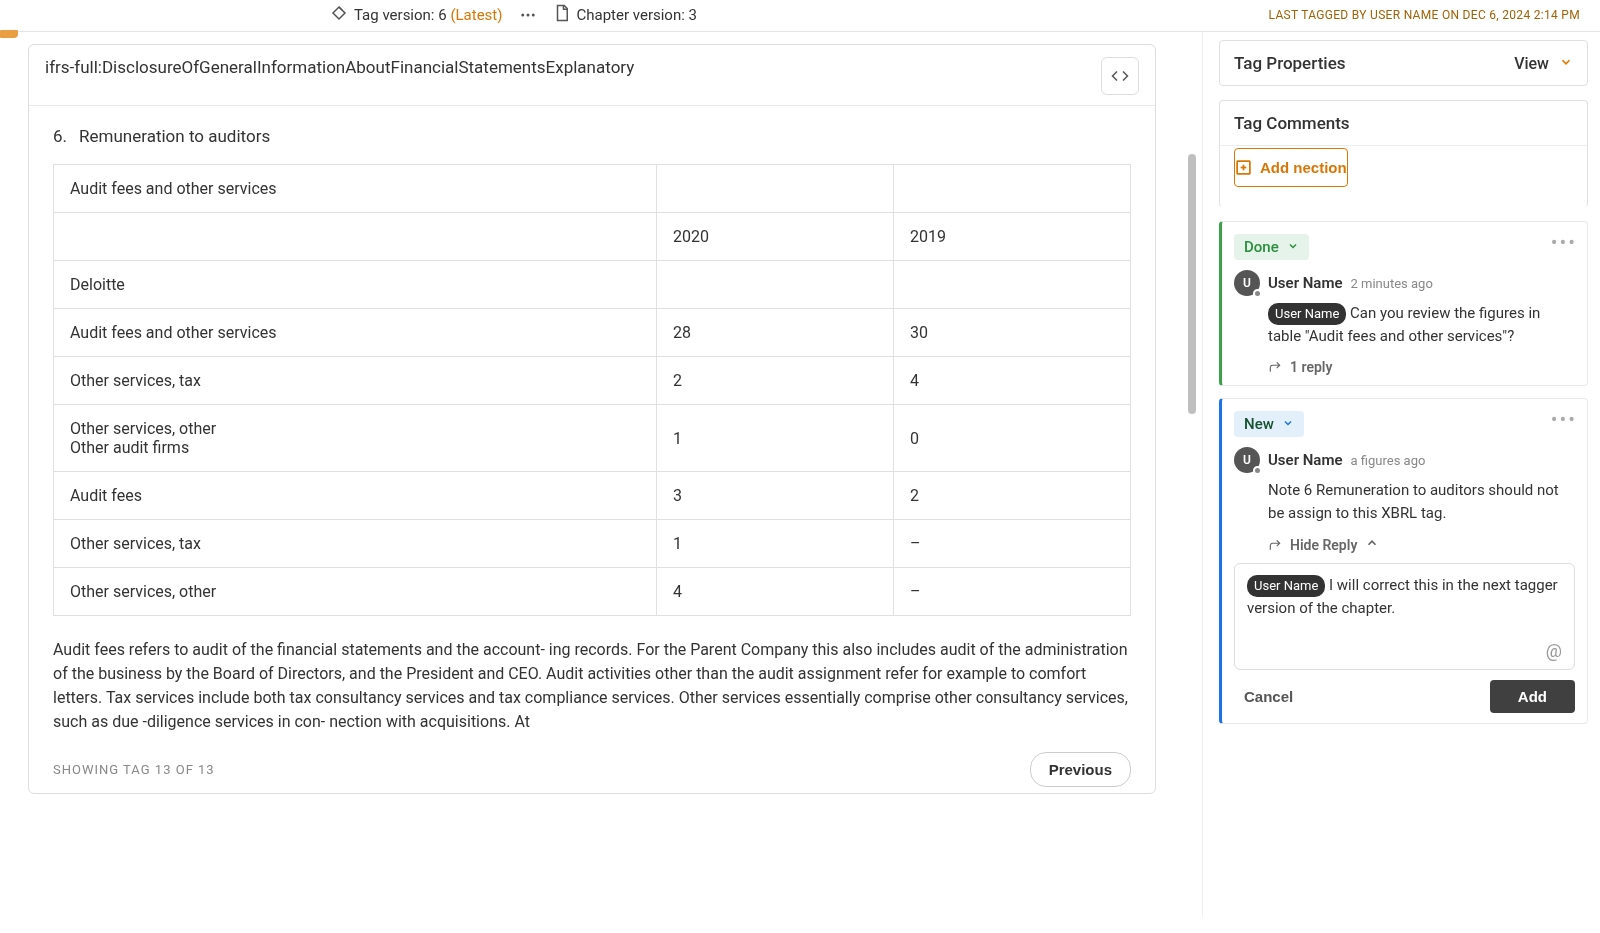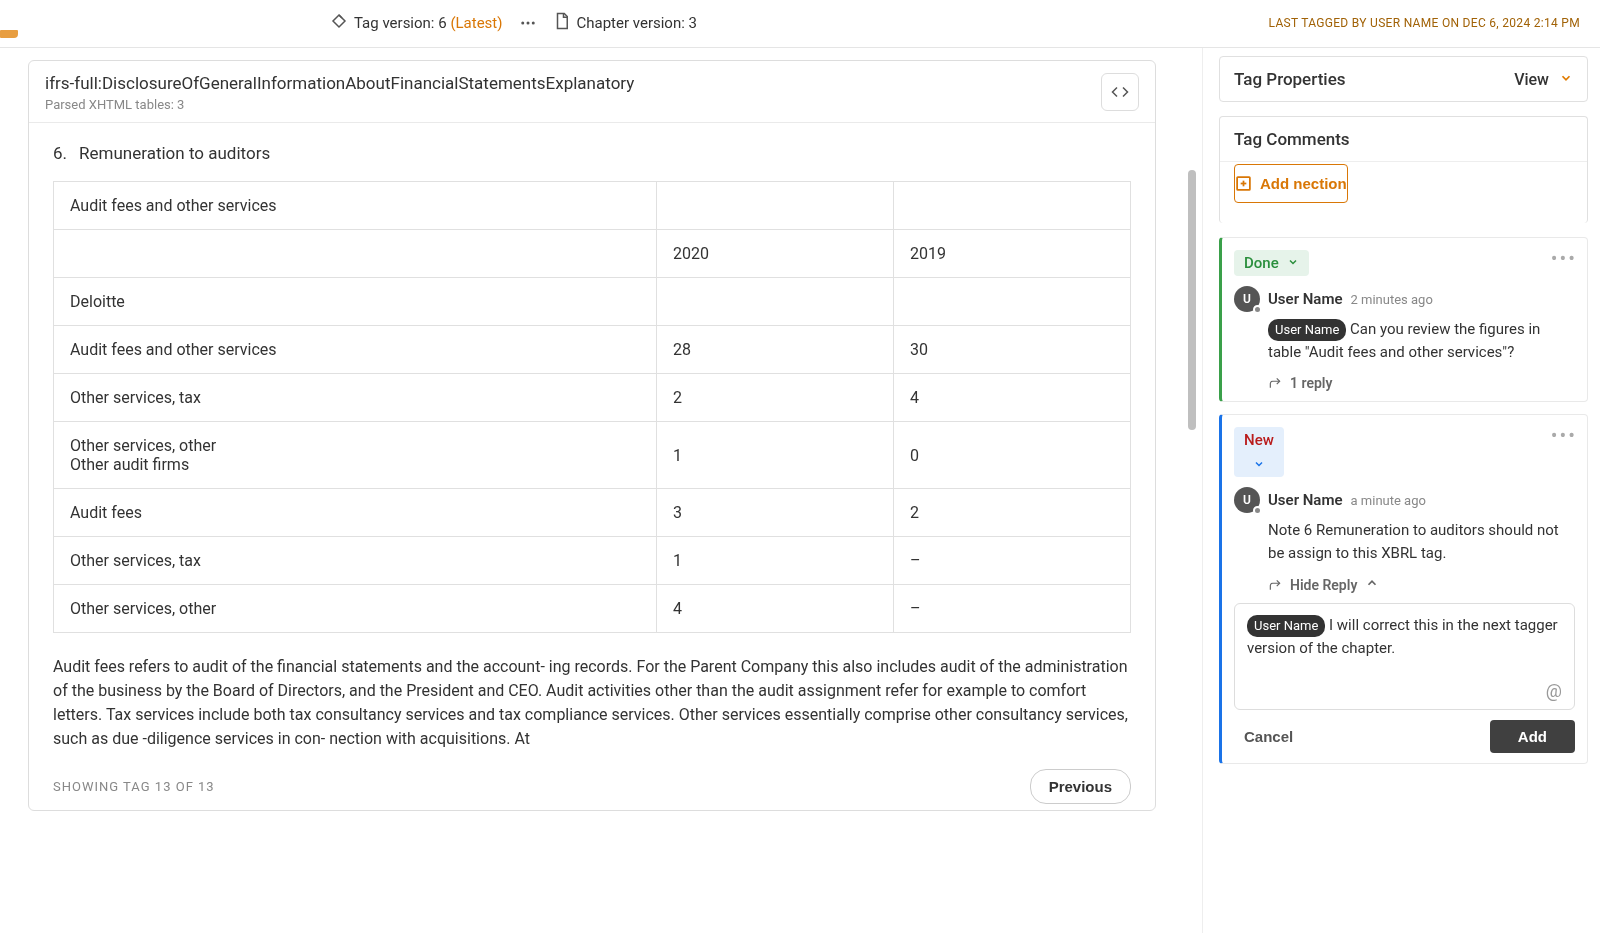--- a/index.html
+++ b/index.html
@@ -1,18 +1,18 @@
 <!DOCTYPE html>
 <html><head>
 <meta charset="utf-8">
 <style>
 * { box-sizing: border-box; margin: 0; padding: 0; }
 body { font-family: -apple-system, BlinkMacSystemFont, "Segoe UI", Roboto, sans-serif; background: #fff; color: #333; }
 
-.topbar { display: flex; align-items: center; padding: 8px 20px 10px 330px; border-bottom: 1px solid #e5e5e5; font-size: 15px; position: relative; height: 48px; }
+.topbar { display: flex; align-items: center; padding: 8px 20px 10px 330px; border-bottom: 1px solid #e5e5e5; font-size: 15px; position: relative; height: 32px; }
 .orange-tab { position: absolute; left: 0; top: 30px; width: 18px; height: 8px; background: #e89e41; border-radius: 1px 1px 4px 1px; }
 .topbar .version-info { display: flex; align-items: center; gap: 6px; }
 .topbar .latest { color: #d97706; }
 .topbar .dots { margin: 0 10px; display: inline-flex; align-items: center; }
 .topbar .right { margin-left: auto; font-size: 12px; letter-spacing: 0.3px; color: #a16207; text-transform: uppercase; }
 .topbar svg { width: 18px; height: 18px; }
 
 .main { display: flex; height: calc(100vh - 48px); }
 .content { flex: 1; padding: 0 28px 0 28px; overflow-y: auto; position: relative; }
 .tag-block { border: 1px solid #ddd; border-radius: 6px; margin-top: 12px; background: #fff; margin-right: 18px; }
@@ -49,21 +49,21 @@
 .panel-header .view-toggle .chev { color: #e07b00; }
 
 .add-comment-btn { margin: 2px 14px 14px 14px; padding: 10px 0; border: 1px solid #d97706; border-radius: 4px; background: #fff; color: #d97706; font-weight: 600; font-size: 15px; cursor: pointer; display: flex; align-items: center; justify-content: center; gap: 8px; }
 .add-comment-btn svg { width: 17px; height: 17px; }
 
 .comment { border: 1px solid #e9e9e9; border-left: 3px solid; border-radius: 4px; padding: 12px 12px 10px 12px; margin: 0 0 12px 0; position: relative; }
 .comment.done { border-left-color: #3aa04a; }
 .comment.new { border-left-color: #1a73e8; }
 .status-badge { display: inline-flex; align-items: center; gap: 8px; padding: 4px 10px; border-radius: 4px; font-size: 15px; font-weight: 500; margin-bottom: 10px; cursor: pointer; }
 .status-badge.done { background: #e6f3ea; color: #2a8f3d; }
-.status-badge.new { background: #e4effc; color: #b91c1c; flex-direction: column; }
+.status-badge.new { background: #e4effc; color: #14532d; }
 .status-badge .chev { font-size: 14px; }
 .comment .menu-dots { position: absolute; right: 10px; top: 10px; color: #aaa; font-size: 20px; letter-spacing: 2px; cursor: pointer; line-height: 1; }
 
 .comment-head { display: flex; align-items: center; gap: 8px; margin-bottom: 6px; }
 .avatar { width: 26px; height: 26px; border-radius: 50%; background: #555; color: #fff; display: inline-flex; align-items: center; justify-content: center; font-size: 12px; font-weight: 600; position: relative; }
 .avatar .dot { position: absolute; right: -2px; bottom: -2px; width: 9px; height: 9px; background: #888; border: 2px solid #fff; border-radius: 50%; }
 .uname { font-weight: 600; font-size: 15px; }
 .utime { font-size: 13px; color: #888; }
 
 .comment-body { font-size: 15px; line-height: 1.5; margin-left: 34px; margin-bottom: 12px; }
@@ -110,21 +110,20 @@
   <div class="right">LAST TAGGED BY  USER NAME  ON  DEC 6, 2024 2:14 PM</div>
 </div>
 
 <div class="main">
   <div class="content">
     <div class="scroll-indicator"></div>
     <div class="tag-block">
       <div class="tag-block-header">
         <div class="titleblock">
           <div class="tag-name">ifrs-full:DisclosureOfGeneralInformationAboutFinancialStatementsExplanatory</div>
-          <div class="subtitle">Parsed XHTML tables: 3</div>
         </div>
         <div class="code-btn">
           <svg viewBox="0 0 24 24" fill="none" stroke="#555" stroke-width="2">
               <polyline points="16 18 22 12 16 6"></polyline>
               <polyline points="8 6 2 12 8 18"></polyline>
             </svg>
         </div>
       </div>
       <div class="tag-body">
         <div class="section-title">
@@ -263,21 +262,21 @@
               <polyline points="6 9 12 15 18 9"></polyline>
             </svg>
         </span>
       </div>
       <div class="comment-head">
         <span class="avatar">
             <span>U</span>
             <span class="dot"></span>
           </span>
         <span class="uname">User Name</span>
-        <span class="utime">a minute ago</span>
+        <span class="utime">a figures ago</span>
       </div>
       <div class="comment-body">Note 6 Remuneration to auditors should not be assign to this XBRL tag.</div>
       <div class="reply-row">
         <svg viewBox="0 0 24 24" fill="none" stroke="#666" stroke-width="2">
             <polyline points="15 14 20 9 15 4"></polyline>
             <path d="M4 20v-7a4 4 0 0 1 4-4h12"></path>
           </svg>
         <span>Hide Reply</span>
         <span>
           <svg width="12" height="12" viewBox="0 0 24 24" fill="none" stroke="#666" stroke-width="3">

